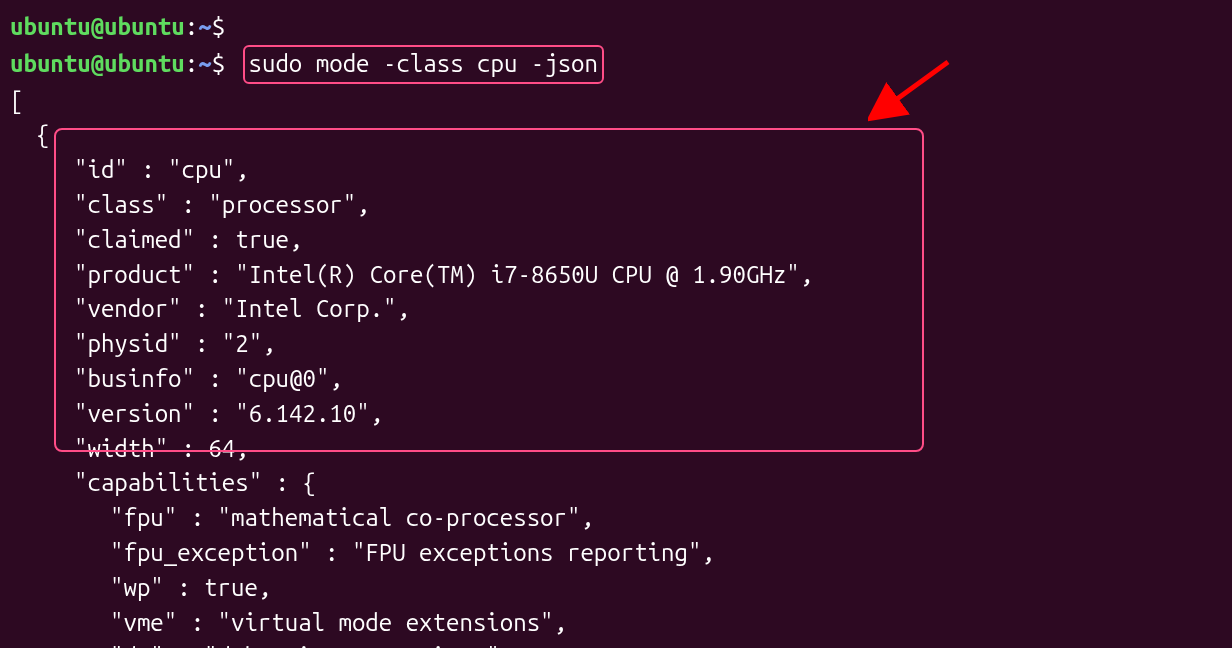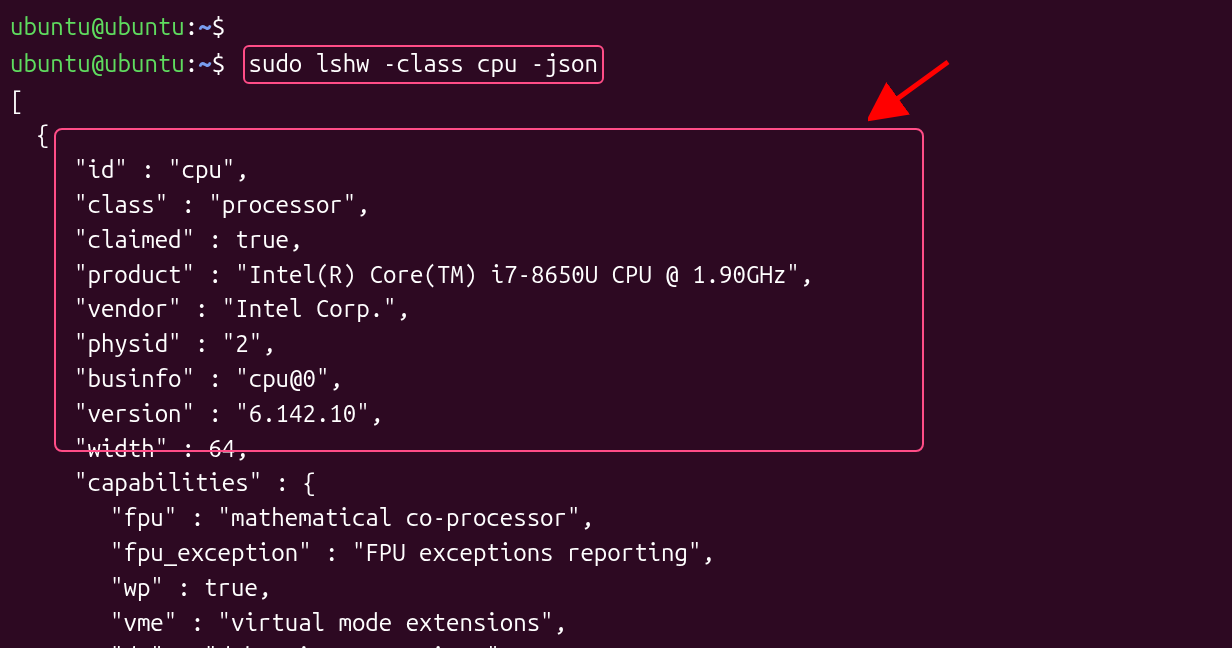--- a/index.html
+++ b/index.html
@@ -8,21 +8,21 @@
       height: 648px;
       background: #2d0922;
       font-family: 'Ubuntu Mono', 'DejaVu Sans Mono', 'Consolas', monospace;
       font-size: 24px;
       line-height: 1.45;
       color: #ffffff;
       padding: 10px 10px;
       overflow: hidden;
       position: relative;
     }
-    .prompt-user { color: #5fdc5f; font-weight: normal; }
+    .prompt-user { color: #5fdc5f; font-weight: bold; }
     .prompt-colon { color: #ffffff; }
     .prompt-path { color: #7a9ef0; font-weight: bold; }
     .prompt-dollar { color: #ffffff; }
     .cmd { color: #ffffff; }
     .line { white-space: pre; }
     .box-cmd {
       display: inline-block;
       border: 2px solid #ff4d87;
       border-radius: 6px;
       padding: 0 4px;
@@ -46,21 +46,21 @@
     }
     .indent1 { padding-left: 26px; }
     .indent2 { padding-left: 64px; }
     .indent3 { padding-left: 100px; }
   </style>
 </head>
 <body>
 
 <div class="line"><span class="prompt-user">ubuntu@ubuntu</span><span class="prompt-colon">:</span><span class="prompt-path">~</span><span class="prompt-dollar">$</span></div>
 
-<div class="line"><span class="prompt-user">ubuntu@ubuntu</span><span class="prompt-colon">:</span><span class="prompt-path">~</span><span class="prompt-dollar">$</span> <span class="box-cmd"><span class="cmd">sudo lshw -class cpu -json</span></span></div>
+<div class="line"><span class="prompt-user">ubuntu@ubuntu</span><span class="prompt-colon">:</span><span class="prompt-path">~</span><span class="prompt-dollar">$</span> <span class="box-cmd"><span class="cmd">sudo mode -class cpu -json</span></span></div>
 
 <div class="line">[</div>
 <div class="line indent1">{</div>
 
 <div class="line indent2">"id" : "cpu",</div>
 <div class="line indent2">"class" : "processor",</div>
 <div class="line indent2">"claimed" : true,</div>
 <div class="line indent2">"product" : "Intel(R) Core(TM) i7-8650U CPU @ 1.90GHz",</div>
 <div class="line indent2">"vendor" : "Intel Corp.",</div>
 <div class="line indent2">"physid" : "2",</div>

